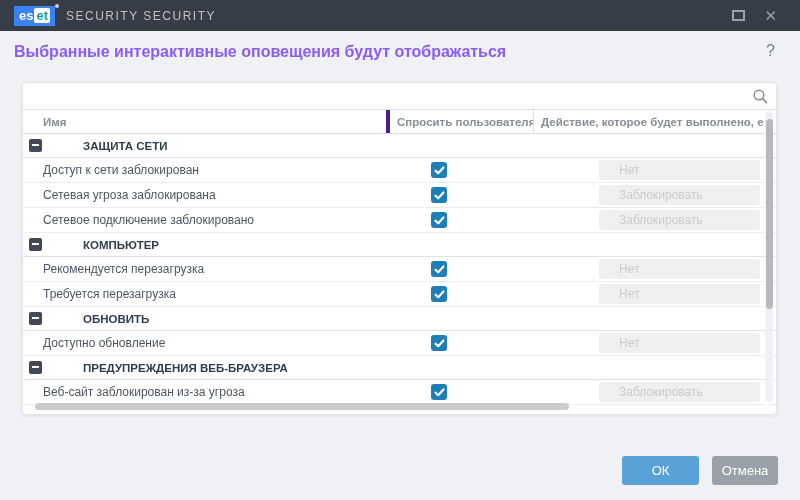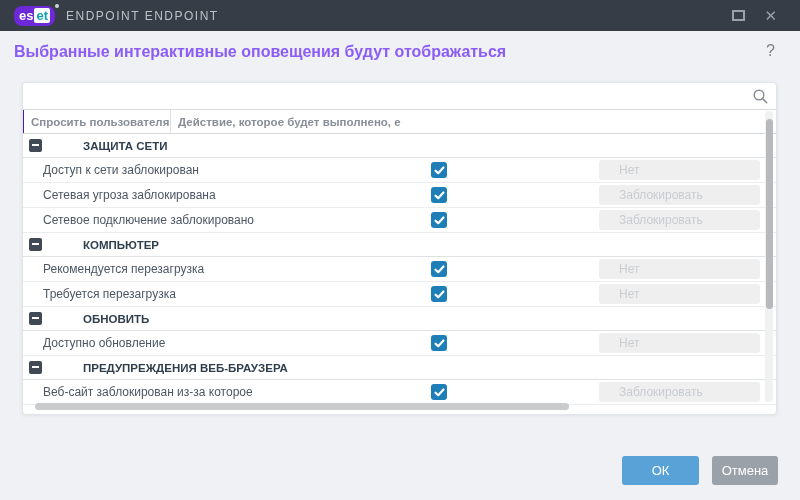--- a/index.html
+++ b/index.html
@@ -6,21 +6,21 @@
   html,body { width:800px; height:500px; }
   body {
     font-family:"Liberation Sans","DejaVu Sans",sans-serif;
     background:#eff1f5;
     position:relative;
     overflow:hidden;
   }
 
   
   .titlebar { height:31px; background:#363d46; display:flex; align-items:center; padding:0 14px; }
-  .logo-pill { position:relative; background:#6d28d9; border-radius:8px; height:20px;
+  .logo-pill { position:relative; background:#3b82f6; border-radius:0; height:20px;
                display:flex; align-items:center; padding:0 5px; font-weight:bold; font-size:13px; color:#fff; }
   .logo-right { background:#fff; color:#0f9fb0; border-radius:2px; padding:0 2px; margin-left:1px;
                 line-height:15px; height:15px; display:inline-block; }
   .logo-reg { position:absolute; top:-2px; right:-4px; width:4px; height:4px; background:#cfd3d6; border-radius:50%; }
   .product-name { color:#bdc2c8; font-size:12px; letter-spacing:1.5px; margin-left:11px; }
   .win-controls { margin-left:auto; display:flex; align-items:center; gap:19px; margin-right:9px; }
   .max-btn { width:13px; height:11px; border:2px solid #9ba1a8; cursor:pointer; }
   .close-btn { color:#9ba1a8; font-size:15px; line-height:1; cursor:pointer; }
 
   
@@ -33,21 +33,21 @@
 
   .search-row { height:27px; border-bottom:1px solid #d9dcdf; position:relative; }
   .search-input { width:100%; height:100%; border:0; outline:none; padding:0 30px 0 8px;
                   font-size:12px; border-radius:4px 4px 0 0; font-family:inherit; }
   .search-icon { position:absolute; right:7px; top:5px; }
 
   .thead { display:flex; height:24px; border-bottom:1px solid #d7dadd; color:#878e97;
            font-size:11.5px; font-weight:bold; align-items:stretch; }
   .th { overflow:hidden; white-space:nowrap; display:flex; align-items:center; }
   .th-name { width:363px; padding-left:20px; }
-  .th-ask { width:147px; padding-left:7px; border-left:1px solid #4c1d95; }
+  .th-ask { width:147px; padding-left:7px; border-left:4px solid #4c1d95; }
   .th-action { flex:1; padding-left:7px; border-left:1px solid #dde0e3; padding-right:14px; }
 
   .row { display:flex; align-items:center;gap:33px; }
   .group-row { height:24px; border-bottom:1px solid #dfe2e5; padding-left:6px; cursor:pointer; }
   .minus-box { width:13px; height:13px; background:#414a54; border-radius:2px; position:relative; margin-right:8px; flex:none; }
   .minus-box::after { content:""; position:absolute; left:3px; right:3px; top:5px; height:2px; background:#fff; }
   .group-label { font-size:11.5px; font-weight:bold; color:#2e3e4d; }
 
   .item-row { height:25px; border-bottom:1px solid #ebedef; }
   .cell-name { width:363px; padding-left:20px; font-size:12px; color:#4c5763;
@@ -71,21 +71,21 @@
 </style>
 </head>
 <body>
 
 <div class="titlebar">
   <div class="logo-pill">
     <span>es</span>
       <span class="logo-right">et</span>
     <span class="logo-reg"></span>
   </div>
-  <div class="product-name">ENDPOINT ENDPOINT</div>
+  <div class="product-name">SECURITY SECURITY</div>
   <div class="win-controls">
     <div class="max-btn"></div>
     <div class="close-btn">✕</div>
   </div>
 </div>
 
 <div class="page-title">Выбранные интерактивные оповещения будут отображаться</div>
 <div class="help">?</div>
 
 <div class="card">
@@ -94,20 +94,21 @@
     <input class="search-input" type="text" placeholder="" style="">
     <span class="search-icon">
       <svg width="17" height="17" viewBox="0 0 17 17">
         <circle cx="7" cy="7" r="4.8" fill="none" stroke="#878e96" stroke-width="1.5"></circle>
         <line x1="10.6" y1="10.6" x2="14.6" y2="14.6" stroke="#878e96" stroke-width="1.5" stroke-linecap="round"></line>
       </svg>
     </span>
   </div>
 
   <div class="thead">
+    <div class="th th-name">Имя</div>
     <div class="th th-ask">Спросить пользователя</div>
     <div class="th th-action">Действие, которое будет выполнено, е</div>
   </div>
 
   <div>
       <div class="row group-row">
         <span class="minus-box"></span>
         <span class="group-label">ЗАЩИТА СЕТИ</span>
       </div>
       <div class="row item-row">
@@ -194,21 +195,21 @@
         </div>
         <div class="cell-action">
           <div class="dropdown">Нет</div>
         </div>
       </div>
       <div class="row group-row">
         <span class="minus-box"></span>
         <span class="group-label">ПРЕДУПРЕЖДЕНИЯ ВЕБ-БРАУЗЕРА</span>
       </div>
       <div class="row item-row">
-        <div class="cell-name">Веб-сайт заблокирован из-за которое</div>
+        <div class="cell-name">Веб-сайт заблокирован из-за угроза</div>
         <div class="cell-ask">
           <span class="checkbox">
             <svg width="11" height="9" viewBox="0 0 12 10">
               <path d="M1.6 5.2 4.6 8 10.4 1.6" fill="none" stroke="#fff" stroke-width="2.4" stroke-linecap="round" stroke-linejoin="round"></path>
             </svg>
           </span>
         </div>
         <div class="cell-action">
           <div class="dropdown">Заблокировать</div>
         </div>

